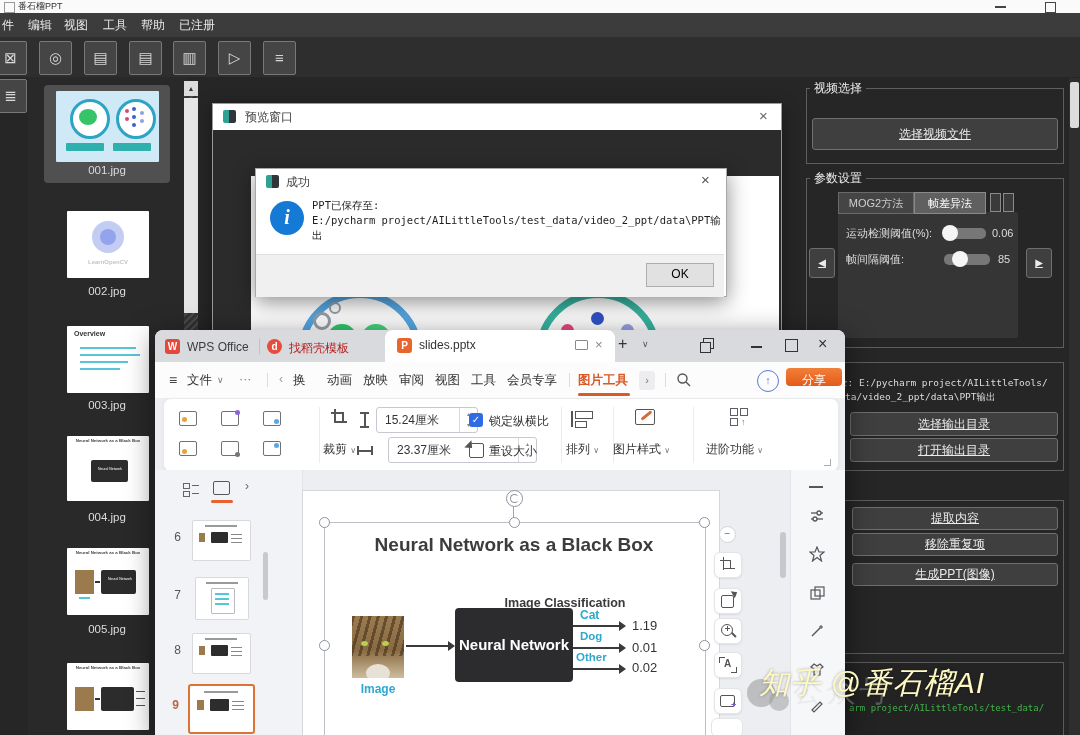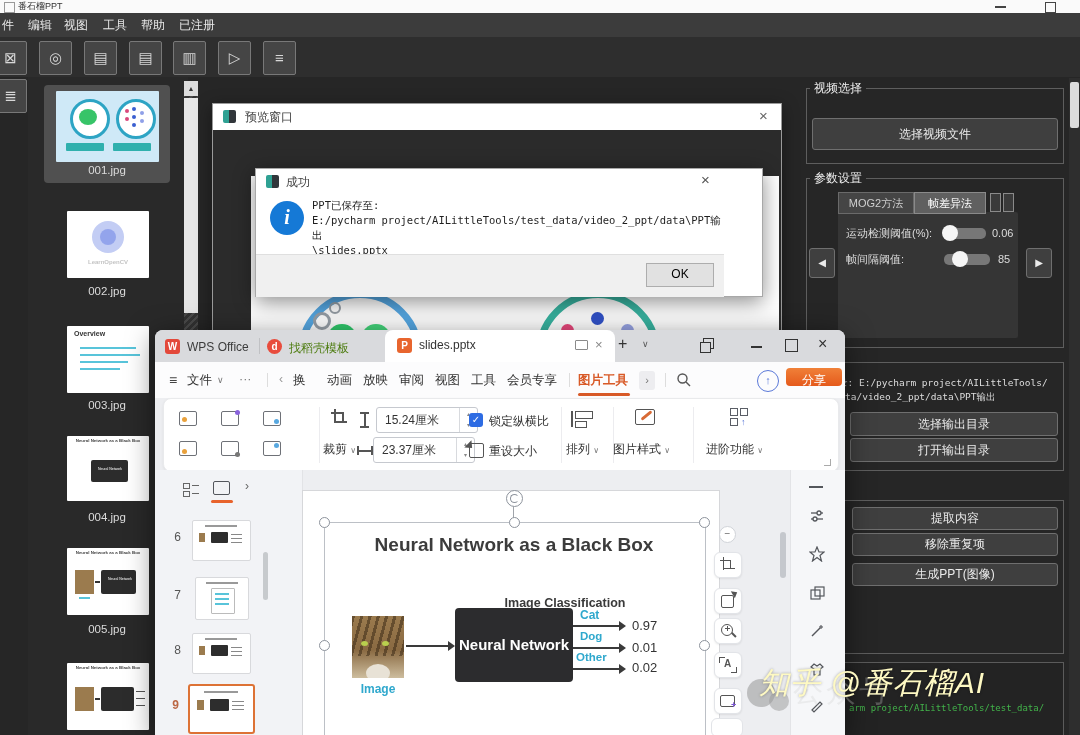--- a/index.html
+++ b/index.html
@@ -7,21 +7,21 @@
           font-family:"Liberation Sans","DejaVu Sans",sans-serif;}
   .abs{position:absolute;}
   .mono{font-family:"DejaVu Sans Mono",monospace;}
   
   .titlebar{left:0;top:0;width:1080px;height:13px;background:#fafafa;color:#333;font-size:9px;line-height:13px;}
   .menubar{left:0;top:13px;width:1080px;height:24px;background:#3c3c3c;color:#e8e8e8;font-size:12px;}
   .menubar span{position:absolute;top:4px;}
   .toolbar{left:0;top:37px;width:1080px;height:40px;background:#2e2e2e;}
   .tbtn{position:absolute;top:4px;width:31px;height:32px;background:#454545;border:1px solid #787878;border-radius:2px;
         color:#d8d8d8;font-size:15px;line-height:32px;text-align:center;}
-  .btn-dark{background:#3f3f3f;border:1px solid #6f6f6f;border-radius:3px;color:#ebebeb;font-size:12px;text-align:center;}
+  .btn-dark{background:#3f3f3f;border:1px solid #6f6f6f;border-radius:3px;color:#ebebeb;font-size:12px;text-align:center;text-decoration:underline;}
   .grp{border:1px solid #5e5e5e;}
   .grp-title{background:#262626;color:#ededed;font-size:12px;padding:0 4px;line-height:14px;}
   .thumb-label{color:#dcdcdc;font-size:11.5px;text-align:center;}
   .thumb-img{background:#fff;border-radius:1px;}
   .micro-title{position:absolute;left:-29px;top:2px;width:140px;text-align:center;font-size:8px;font-weight:bold;color:#444;
                transform:scale(.55);transform-origin:center top;white-space:nowrap;}
   .micro-box-text{position:absolute;left:-19px;top:7px;width:76px;text-align:center;font-size:7px;color:#fff;
                   transform:scale(.5);transform-origin:center top;white-space:nowrap;}
   .hatch{background:repeating-linear-gradient(135deg,#4a4a4a 0 2px,#333 2px 5px);}
   
@@ -44,21 +44,21 @@
   .slide-thumb{background:#fff;border:1px solid #d8d9dc;border-radius:2px;}
   .handle{position:absolute;width:9px;height:9px;border:1.5px solid #8d939c;border-radius:50%;background:#fff;}
   .cyan{color:#2fa8cd;font-weight:bold;}
   .arrow-line{background:#3a3a3a;height:2px;}
   .arrow-head{width:0;height:0;border-top:5px solid transparent;border-bottom:5px solid transparent;border-left:7px solid #3a3a3a;}
   .float-btn{position:absolute;width:26px;height:24px;background:#fff;border:1px solid #e2e4e8;border-radius:6px;
              box-shadow:0 1px 2px rgba(0,0,0,.08);}
   .sidebar-ico{position:absolute;left:654px;}
   
   .dialog{left:255px;top:168px;width:470px;height:127px;background:#fff;border:1px solid #a8a8a8;
-          box-shadow:0 5px 20px rgba(0,0,0,.45);z-index:30;padding-left:36px;}
+          box-shadow:0 5px 20px rgba(0,0,0,.45);z-index:30;}
   .ok-btn{background:#e1e1e1;border:1px solid #adadad;font-size:12px;color:#000;text-align:center;line-height:20px;}
   
   .wm{z-index:60;pointer-events:none;}
 </style>
 </head>
 <body>
 
 <div id="screen">
 
   <div class="abs titlebar">
@@ -232,21 +232,21 @@
 
   <div class="abs wps">
     <div class="abs wps-tabbar">
       <div class="abs" style="left:6px;top:4px;width:94px;height:26px;">
         <div class="abs logo-sq" style="left:4px;top:5px;background:#e3483a;">W</div>
         <span class="abs" style="left:26px;top:6px;font-size:12px;color:#3c3c3c;">WPS Office</span>
       </div>
       <div class="abs" style="left:104px;top:8px;width:1px;height:16px;background:#c0c1c4;"></div>
       <div class="abs" style="left:108px;top:4px;width:104px;height:26px;">
         <div class="abs logo-sq" style="left:4px;top:5px;background:#e84c3d;border-radius:50%;">d</div>
-        <span class="abs" style="left:26px;top:6px;font-size:12px;color:#4d7c0f;">找稻壳模板</span>
+        <span class="abs" style="left:26px;top:6px;font-size:12px;color:#b91c1c;">找稻壳模板</span>
       </div>
       <div class="abs" style="left:230px;top:0;width:230px;height:32px;background:#fff;border-radius:8px 8px 0 0;">
         <div class="abs logo-sq" style="left:12px;top:8px;background:#e8652e;">P</div>
         <span class="abs" style="left:34px;top:8px;font-size:12px;color:#333;">slides.pptx</span>
         <div class="abs" style="left:190px;top:10px;width:11px;height:8px;border:1.3px solid #8a8a8a;border-radius:1px;"></div>
         <span class="abs" style="left:210px;top:7px;font-size:13px;color:#888;">×</span>
       </div>
       <span class="abs" style="left:463px;top:5px;font-size:16px;color:#333;">+</span>
       <span class="abs" style="left:487px;top:9px;font-size:9px;color:#555;">∨</span>
       <div class="abs" style="left:545px;top:8px;width:16px;height:16px;">
@@ -336,21 +336,21 @@
         <div class="abs" style="right:0;top:0;width:17px;height:24px;border-left:1px solid #d8dade;">
           <div style="font-size:6px;color:#888;text-align:center;line-height:12px;">▴</div>
           <div style="font-size:6px;color:#888;text-align:center;line-height:10px;">▾</div>
         </div>
       </div>
       <div class="abs" style="left:193px;top:46px;width:16px;height:12px;">
         <div class="abs" style="left:0;top:1px;width:1.5px;height:9px;background:#555;"></div>
         <div class="abs" style="left:14px;top:1px;width:1.5px;height:9px;background:#555;"></div>
         <div class="abs" style="left:1px;top:5px;width:13px;height:1.5px;background:#555;"></div>
       </div>
-      <div class="abs spin-field" style="left:209px;top:38px;width:100px;height:24px;">
+      <div class="abs spin-field" style="left:224px;top:38px;width:100px;height:24px;padding-left:47px;">
         <span class="abs" style="left:8px;top:4px;">23.37厘米</span>
         <div class="abs" style="right:0;top:0;width:17px;height:24px;border-left:1px solid #d8dade;">
           <div style="font-size:6px;color:#888;text-align:center;line-height:12px;">▴</div>
           <div style="font-size:6px;color:#888;text-align:center;line-height:10px;">▾</div>
         </div>
       </div>
 
       <div class="abs" style="left:305px;top:14px;width:14px;height:14px;background:#2e6ce3;border-radius:3px;color:#fff;font-size:10px;text-align:center;line-height:14px;">✓</div>
       <span class="abs rlabel" style="left:325px;top:14px;">锁定纵横比</span>
       <div class="abs" style="left:305px;top:44px;width:13px;height:13px;border:1.5px solid #555;border-radius:2px;">
@@ -462,21 +462,21 @@
     <div class="abs cyan" style="left:197px;top:352px;width:52px;text-align:center;font-size:12px;">Image</div>
 
     <div class="abs arrow-line" style="left:251px;top:315px;width:42px;"></div>
     <div class="abs arrow-head" style="left:293px;top:311px;"></div>
 
     <div class="abs" style="left:300px;top:278px;width:118px;height:74px;background:#2c2c2e;border-radius:4px;color:#fff;font-weight:bold;font-size:15px;text-align:center;line-height:74px;">Neural Network</div>
 
     <span class="abs cyan" style="left:425px;top:278px;font-size:12px;">Cat</span>
     <div class="abs arrow-line" style="left:418px;top:295px;width:46px;"></div>
     <div class="abs arrow-head" style="left:464px;top:291px;"></div>
-    <span class="abs" style="left:477px;top:288px;font-size:13px;color:#333;">0.97</span>
+    <span class="abs" style="left:477px;top:288px;font-size:13px;color:#333;">1.19</span>
 
     <span class="abs cyan" style="left:425px;top:300px;font-size:11.5px;">Dog</span>
     <div class="abs arrow-line" style="left:418px;top:317px;width:46px;"></div>
     <div class="abs arrow-head" style="left:464px;top:313px;"></div>
     <span class="abs" style="left:477px;top:310px;font-size:13px;color:#333;">0.01</span>
 
     <span class="abs cyan" style="left:421px;top:321px;font-size:11.5px;">Other</span>
     <div class="abs arrow-line" style="left:418px;top:338px;width:46px;"></div>
     <div class="abs arrow-head" style="left:464px;top:334px;"></div>
     <span class="abs" style="left:477px;top:330px;font-size:13px;color:#333;">0.02</span>
@@ -542,21 +542,20 @@
     <div class="abs win-title" style="left:0;top:0;width:468px;height:25px;">
       <div class="abs mini-ico" style="left:10px;top:6px;"></div>
       <span class="abs" style="left:30px;top:5px;font-size:12px;color:#444;">成功</span>
       <span class="abs" style="left:445px;top:2px;font-size:15px;color:#555;">×</span>
     </div>
     <div class="abs" style="left:0;top:25px;width:468px;height:60px;background:#fff;">
       <div class="abs" style="left:14px;top:7px;width:34px;height:34px;background:#1579d6;border-radius:50%;color:#fff;font-size:20px;font-weight:bold;font-family:'Liberation Serif','DejaVu Serif',serif;font-style:italic;text-align:center;line-height:33px;">i</div>
       <div class="abs mono" style="left:56px;top:4px;font-size:10.5px;color:#1f1f1f;line-height:15px;">
         <div>PPT已保存至:</div>
         <div>E:/pycharm project/AILittleTools/test_data/video_2_ppt/data\PPT输出</div>
-        <div>\slides.pptx</div>
       </div>
     </div>
     <div class="abs" style="left:0;top:85px;width:468px;height:42px;background:#f0f0f0;border-top:1px solid #dfdfdf;">
       <div class="abs ok-btn" style="left:390px;top:8px;width:66px;height:22px;">OK</div>
     </div>
   </div>
 
   <div class="abs wm" style="left:735px;top:655px;width:345px;height:80px;">
     <div class="abs" style="left:12px;top:24px;width:28px;height:28px;background:#8e8e8e;opacity:.5;border-radius:50%;"></div>
     <div class="abs" style="left:34px;top:36px;width:20px;height:20px;background:#9a9a9a;opacity:.5;border-radius:50%;"></div>

